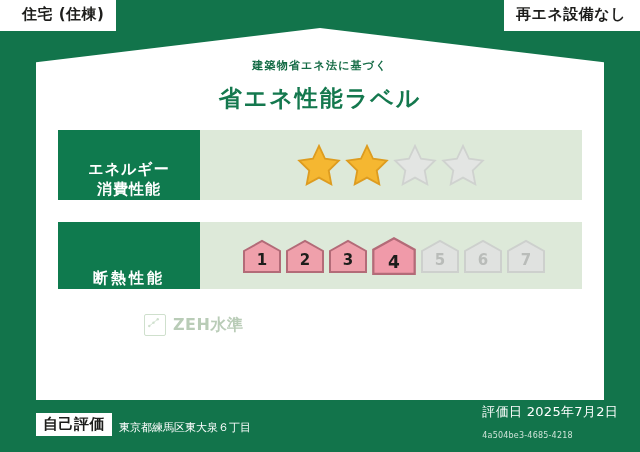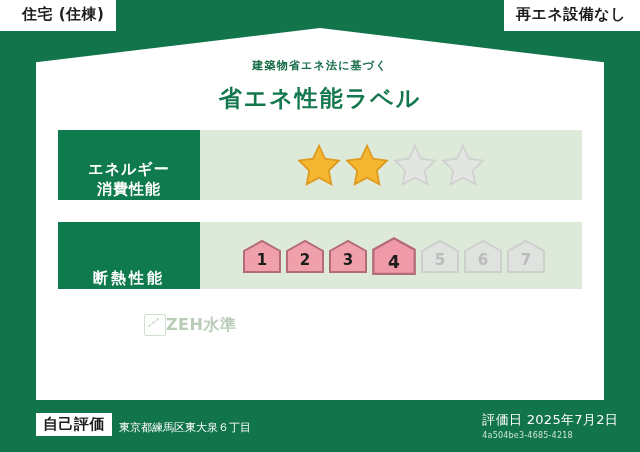--- a/index.html
+++ b/index.html
@@ -123,21 +123,21 @@
   .house.off{color:#b9bcb9;}
   .house.cur{width:46px;height:40px;font-size:17px;}
 
   
   .zeh-area{
     position:absolute;
     left:24px;right:24px;top:272px;
     display:flex;align-items:flex-start;
   }
   .zeh-badge{
-    display:flex;align-items:center;
+    display:flex;align-items:center;gap:7px;
     width:190px;flex:0 0 auto;
     padding-top:14px;
     padding-left:84px;
   }
   .zeh-icon{
     width:20px;height:20px;
     border:1.5px solid #cfe0cd;
     border-radius:2px;
     position:relative;
     flex:0 0 auto;
@@ -186,21 +186,21 @@
   }
   .address{
     color:#ffffff;font-size:11px;line-height:1.5;
     white-space:nowrap;
   }
   .eval-right{
     position:absolute;right:22px;bottom:12px;
     text-align:left;color:#ffffff;
   }
   .eval-date{font-size:13px;letter-spacing:.3px;white-space:nowrap;}
-  .eval-id{font-size:8px;color:#cfe3d8;letter-spacing:.2px;margin-top:2px;white-space:nowrap;}
+  .eval-id{font-size:8px;color:#cfe3d8;letter-spacing:.2px;margin-top:10px;white-space:nowrap;}
 </style>
 </head>
 <body>
 
 <div class="label-root">
 
   <div class="corner-tab left">住宅 (住棟)</div>
   <div class="corner-tab right">再エネ設備なし</div>
 
   <div class="panel">

